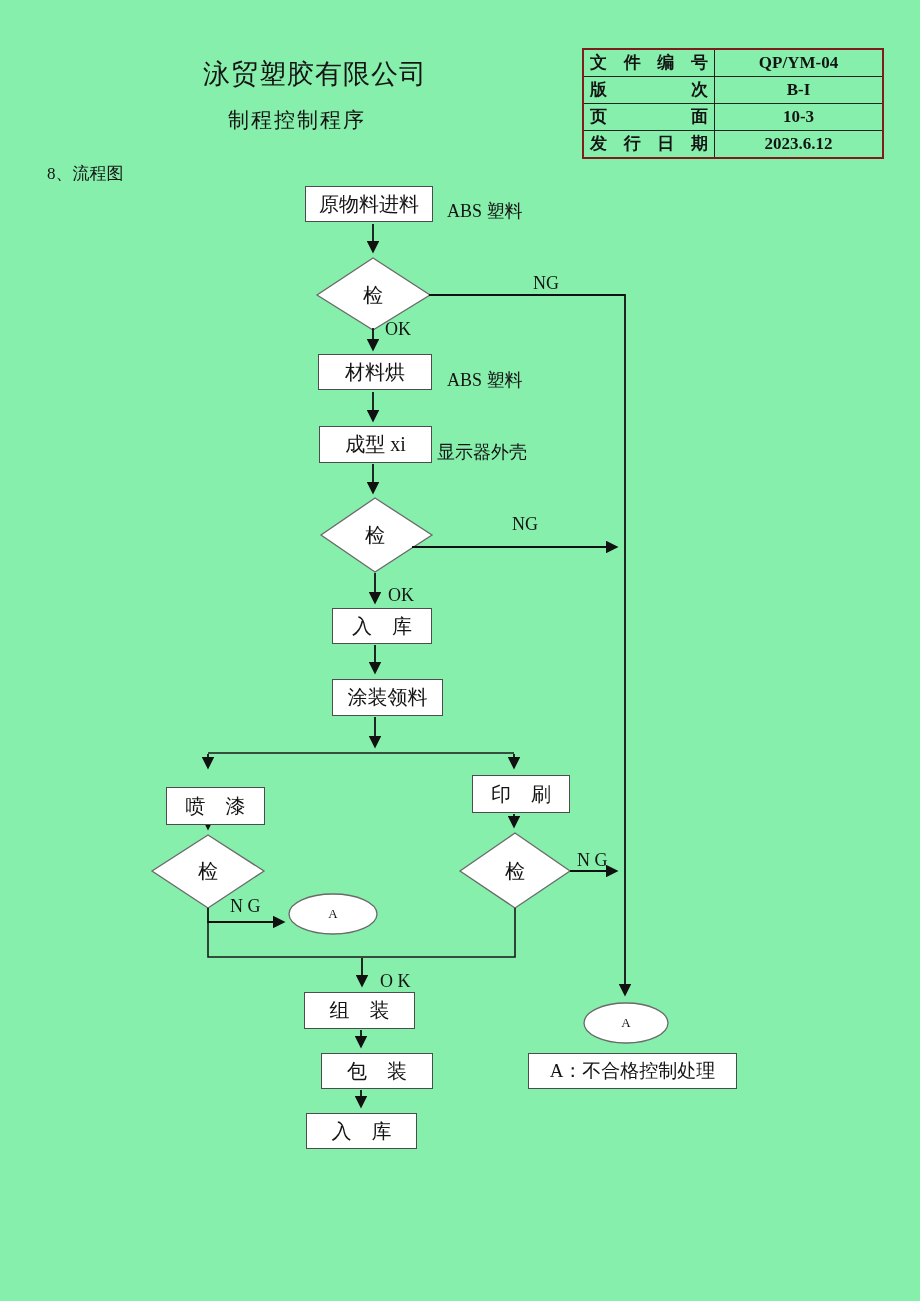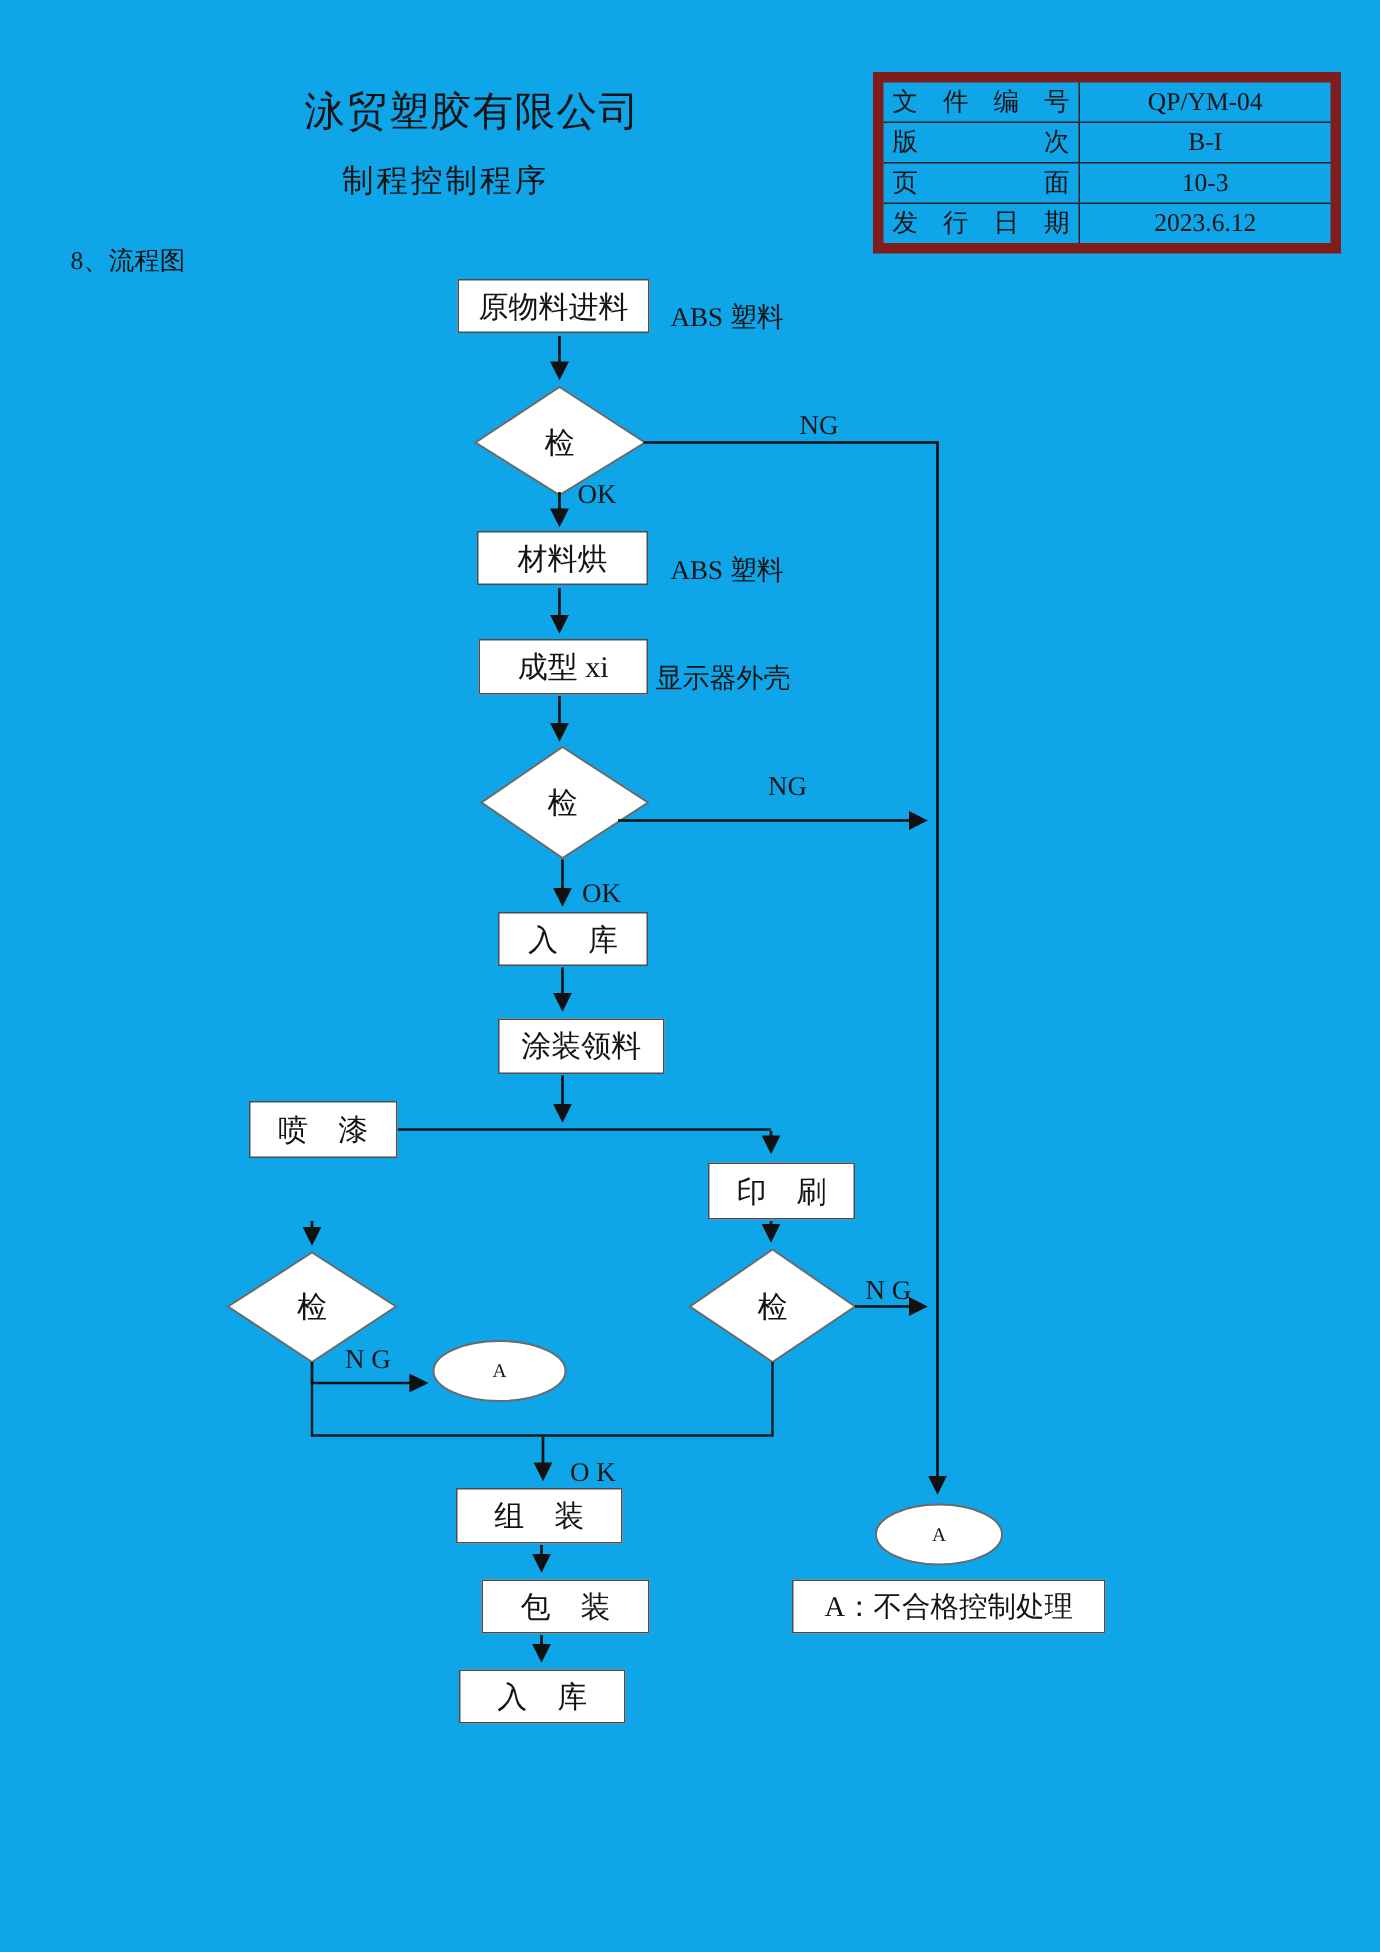--- a/index.html
+++ b/index.html
@@ -1,26 +1,26 @@
 <!DOCTYPE html>
 <html><head>
 <meta charset="utf-8">
 <style>
   html,body{margin:0;padding:0;background:#e9e9e9;}
   #page{
-    position:relative;width:920px;height:1301px;background:#0ea5e9;margin:0 auto;
+    position:relative;width:920px;height:1301px;background:#86efac;margin:0 auto;
     font-family:"Liberation Serif","DejaVu Serif",serif;color:#141414;overflow:hidden;
   }
   .abs{position:absolute;}
   
   .company{left:155px;top:56px;width:320px;text-align:center;font-size:27px;letter-spacing:1px;}
   .doctitle{left:137px;top:106px;width:320px;text-align:center;font-size:21px;letter-spacing:2px;font-family:Liberation Mono, monospace;}
   .section-heading{left:47px;top:162px;font-size:17px;}
   
-  .info-table{left:582px;top:48px;width:298px;border:7px solid #7f1d1d;}
+  .info-table{left:582px;top:48px;width:298px;border:2px solid #7f1d1d;font-weight:bold;}
   .info-row{display:flex;height:26px;line-height:26px;font-size:17px;}
   .info-row + .info-row{border-top:1px solid #222;}
   .info-label{width:118px;border-right:1px solid #222;padding:0 6px;text-align:justify;text-align-last:justify;}
   .info-value{flex:1;text-align:center;}
   
   .fc-box{
     border:1.5px solid #4d4d4d;background:#fff;display:flex;align-items:center;justify-content:center;
     font-size:20px;white-space:nowrap;box-sizing:border-box;
   }
   .dtext{font-size:20px;text-align:center;}
@@ -92,21 +92,21 @@
     <path d="M412 547 H616" fill="none" stroke="#111" stroke-width="1.8" marker-end="url(#ah)"></path>
     <path d="M570 871 H616" fill="none" stroke="#111" stroke-width="1.8" marker-end="url(#ah)"></path>
     <path d="M208 908 V922 H283" fill="none" stroke="#111" stroke-width="1.8" marker-end="url(#ah)"></path>
   </svg>
 
   <div class="abs fc-box" style="left:305px;top:186px;width:128px;height:36px;">原物料进料</div>
   <div class="abs fc-box" style="left:318px;top:354px;width:114px;height:36px;">材料烘</div>
   <div class="abs fc-box" style="left:319px;top:426px;width:113px;height:37px;">成型 xi</div>
   <div class="abs fc-box" style="left:332px;top:608px;width:100px;height:36px;">入　库</div>
   <div class="abs fc-box" style="left:332px;top:679px;width:111px;height:37px;">涂装领料</div>
-  <div class="abs fc-box" style="left:166px;top:734px;width:99px;height:38px;">喷　漆</div>
+  <div class="abs fc-box" style="left:166px;top:787px;width:99px;height:38px;">喷　漆</div>
   <div class="abs fc-box" style="left:472px;top:775px;width:98px;height:38px;">印　刷</div>
   <div class="abs fc-box" style="left:304px;top:992px;width:111px;height:37px;">组　装</div>
   <div class="abs fc-box" style="left:321px;top:1053px;width:112px;height:36px;">包　装</div>
   <div class="abs fc-box" style="left:306px;top:1113px;width:111px;height:36px;">入　库</div>
   <div class="abs fc-box" style="left:528px;top:1053px;width:209px;height:36px;font-size:19px;">A：不合格控制处理</div>
 
   <div class="abs dtext" style="left:353px;top:282px;width:40px;">检</div>
   <div class="abs dtext" style="left:355px;top:522px;width:40px;">检</div>
   <div class="abs dtext" style="left:188px;top:858px;width:40px;">检</div>
   <div class="abs dtext" style="left:495px;top:858px;width:40px;">检</div>

